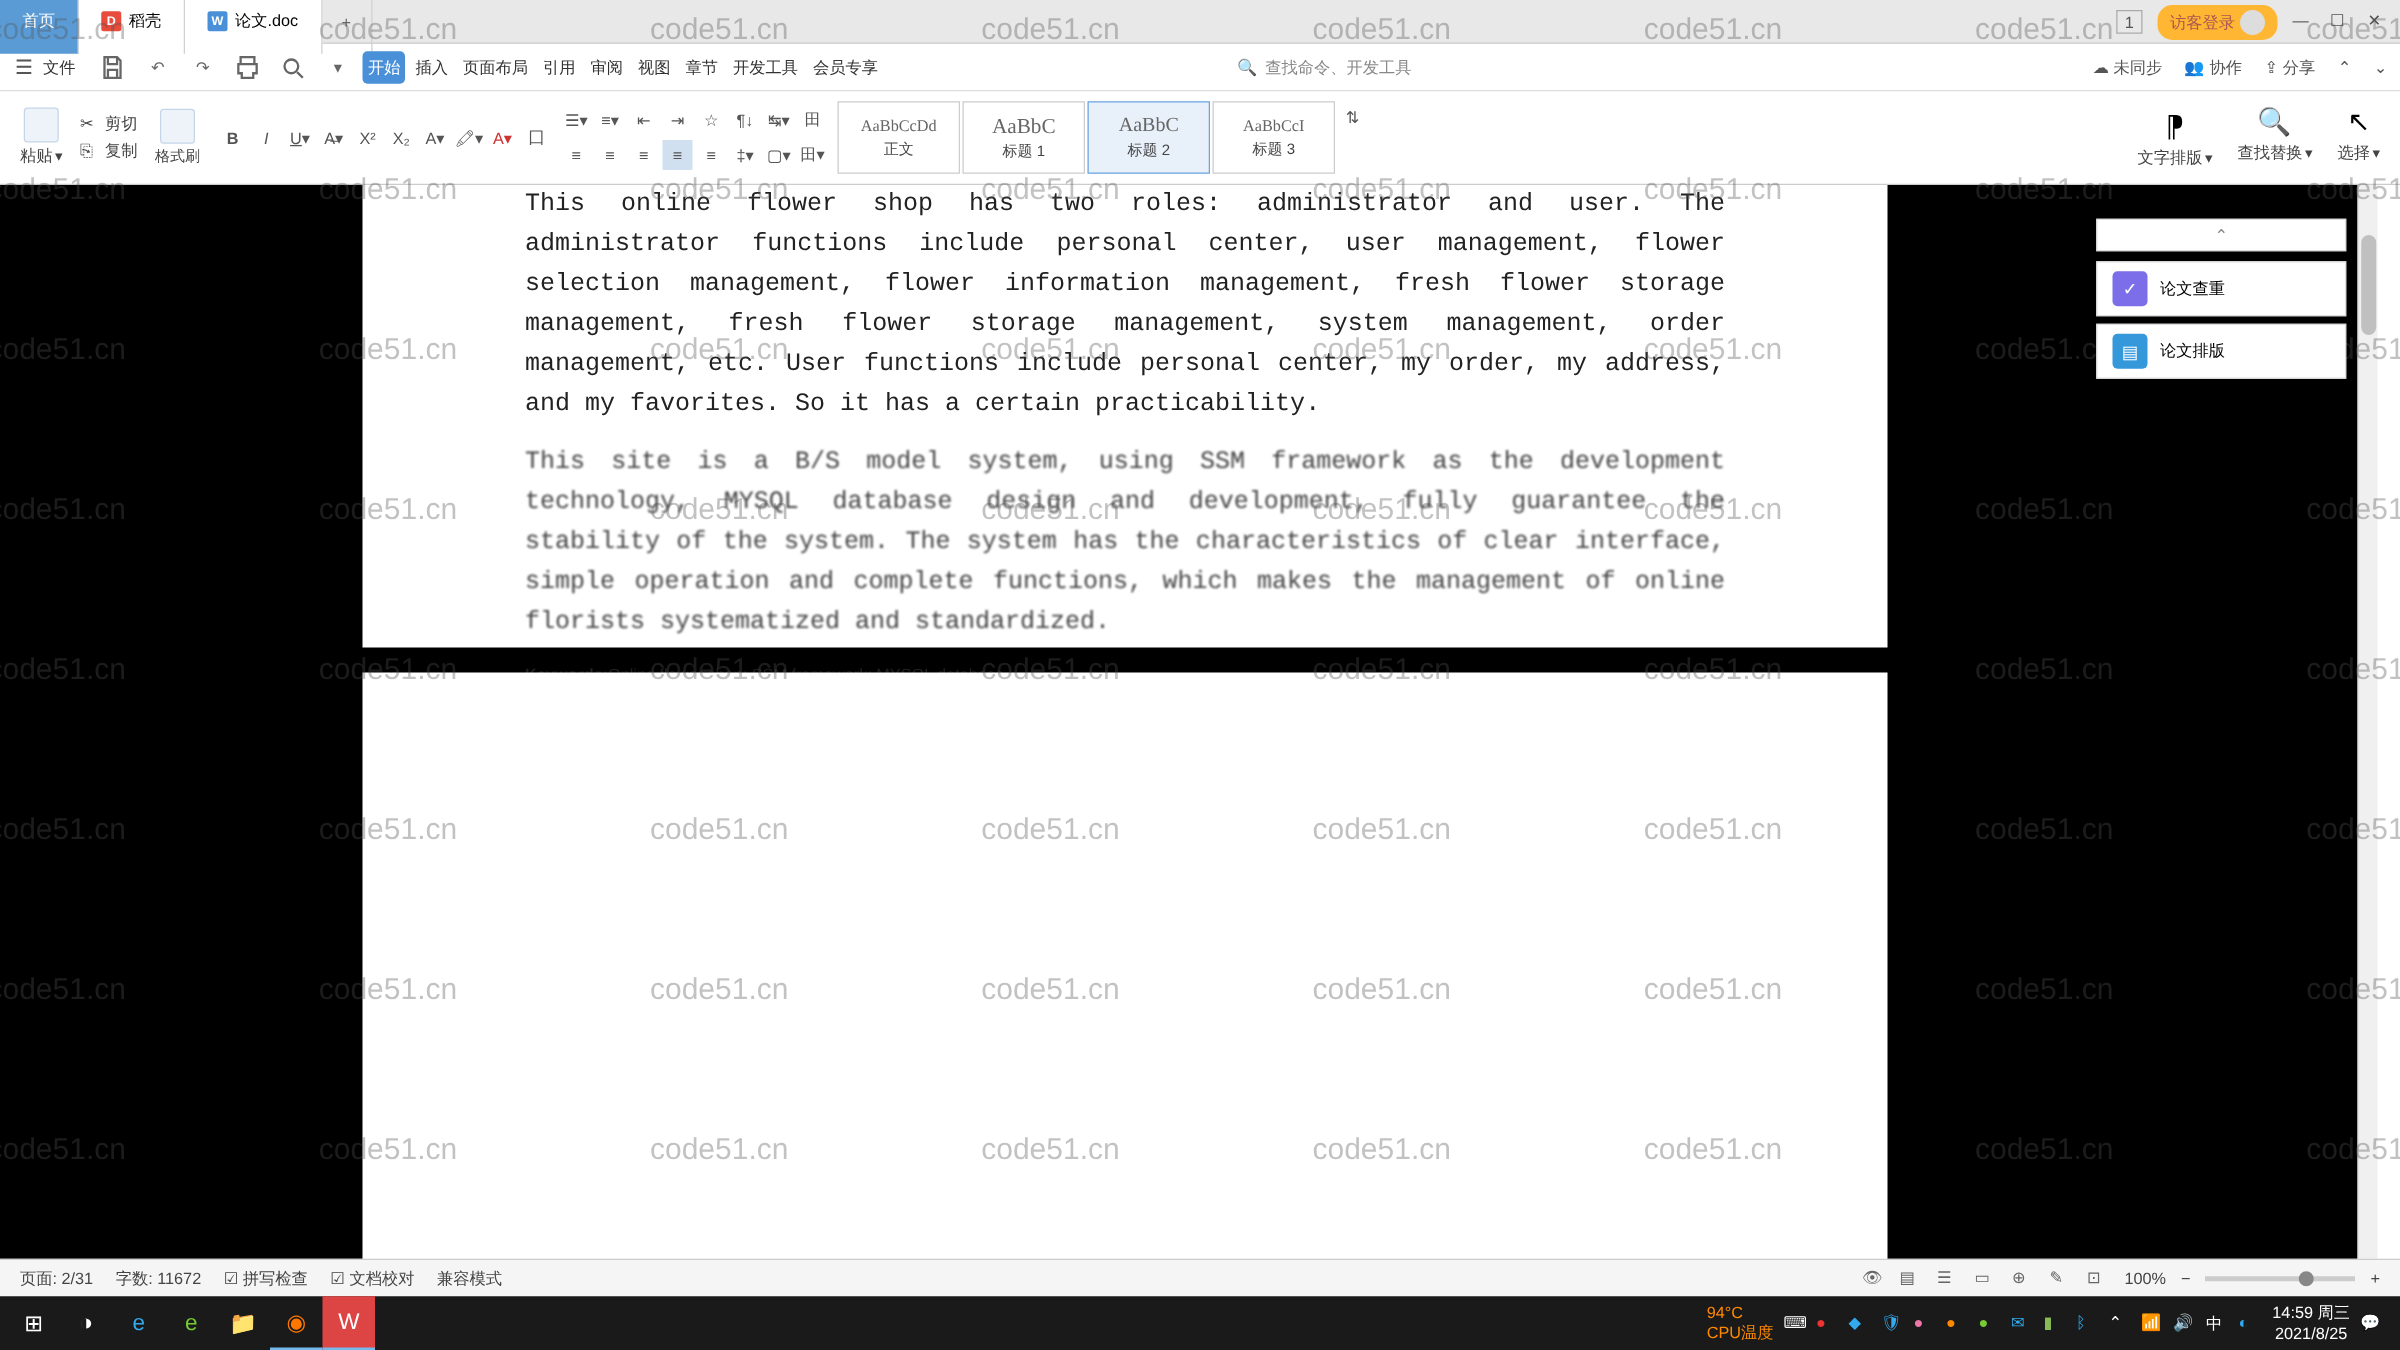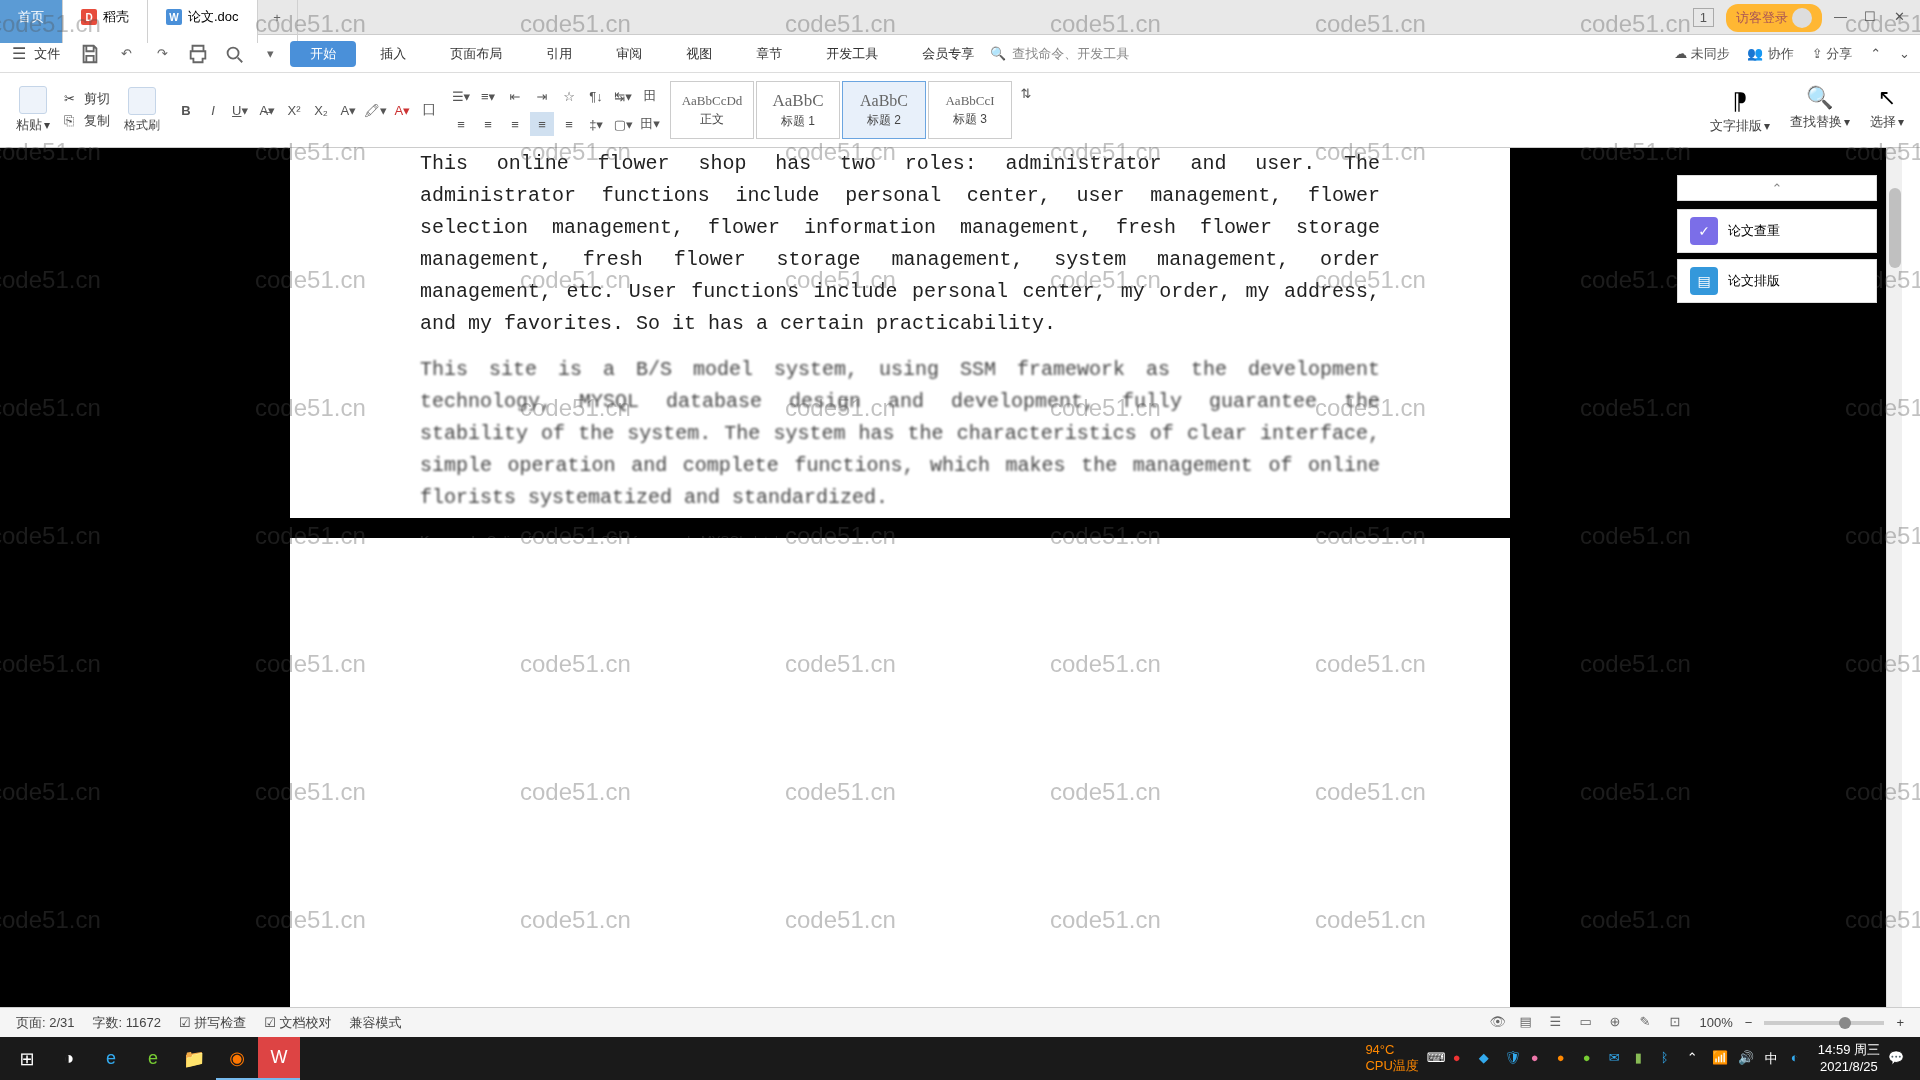--- a/index.html
+++ b/index.html
@@ -14,36 +14,36 @@
 .dk-icon{width:16px;height:16px;background:#e74c3c;border-radius:2px;display:flex;align-items:center;justify-content:center;color:#fff;font-size:10px;font-weight:bold;}
 .rightctrls{position:absolute;right:8px;top:0;height:35px;display:flex;align-items:center;gap:12px;}
 .num-badge{border:1px solid #aaa;padding:1px 6px;color:#555;}
 .login-btn{background:#ffb733;color:#a55;padding:4px 10px;border-radius:12px;display:flex;align-items:center;gap:4px;}
 .avatar{width:20px;height:20px;background:#ddd;border-radius:50%;}
 .winbtn{width:18px;height:18px;color:#555;cursor:pointer;}
 .menubar{height:38px;display:flex;align-items:center;padding:0 12px;gap:4px;border-bottom:1px solid #ddd;position:relative;}
 .hamburger{font-size:16px;color:#555;margin-right:4px;}
 .file-txt{color:#333;margin-right:10px;}
 .qat-icon{width:22px;height:22px;color:#666;margin:0 5px;display:flex;align-items:center;justify-content:center;}
-.menu-item{padding:4px 20px;color:#333;cursor:pointer;}
+.menu-item{padding:4px 4px;color:#333;cursor:pointer;}
 .menu-item.active{background:#4a90d9;color:#fff;border-radius:4px;}
 .search-box{position:absolute;left:990px;display:flex;align-items:center;gap:6px;color:#888;}
 .menubar-right{position:absolute;right:10px;display:flex;align-items:center;gap:18px;color:#555;}
 .ribbon{height:75px;border-bottom:1px solid #ccc;display:flex;align-items:center;padding:0 10px;gap:8px;}
 .rib-grp{display:flex;flex-direction:column;align-items:center;gap:2px;padding:0 6px;}
 .rib-icon-lg{width:28px;height:28px;background:#eef3fa;border:1px solid #c5d5e8;border-radius:3px;}
 .rib-label{font-size:12px;color:#444;display:flex;align-items:center;gap:2px;}
 .rib-col{display:flex;flex-direction:column;gap:4px;font-size:12px;color:#444;}
 .rib-row{display:flex;align-items:center;gap:4px;}
 .cut-icon{width:16px;height:16px;}
 .font-select{border:1px solid #ccc;height:26px;padding:0 6px;width:140px;background:#fff;}
 .size-select{border:1px solid #ccc;height:26px;padding:0 6px;width:70px;background:#fff;}
 .fmt-btn{width:24px;height:24px;display:flex;align-items:center;justify-content:center;color:#555;cursor:pointer;}
 .fmt-row{display:flex;align-items:center;gap:3px;}
-.style-box{border:1px solid #ccc;height:58px;width:84px;display:flex;flex-direction:column;align-items:center;justify-content:center;gap:2px;}
+.style-box{border:1px solid #ccc;height:58px;width:98px;display:flex;flex-direction:column;align-items:center;justify-content:center;gap:2px;}
 .style-preview{font-family:serif;color:#666;}
 .style-name{font-size:12px;color:#444;}
 .style-box.sel{background:#e8f0fa;border-color:#6ba5e0;}
 .ribbon-right{display:flex;gap:8px;margin-left:auto;}
 .doc-area{position:absolute;top:148px;left:0;right:30px;bottom:55px;background:#000000;overflow:hidden;}
 .page{position:absolute;left:290px;width:1220px;background:#fff;box-shadow:0 2px 8px rgba(0,0,0,.15);}
 .page1{top:0;height:370px;}
 .page2{top:390px;height:700px;}
 .doc-text{font-family:"Courier New",monospace;font-size:20px;line-height:1.6;padding:0 130px;color:#222;text-align:justify;}
 .doc-text.blur{filter:blur(1px);color:#444;}

